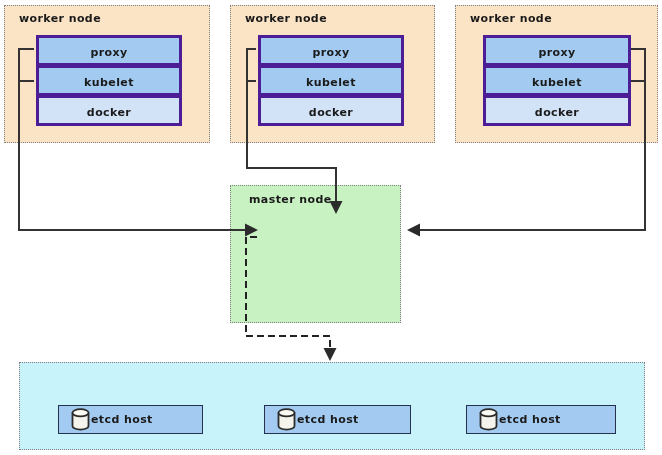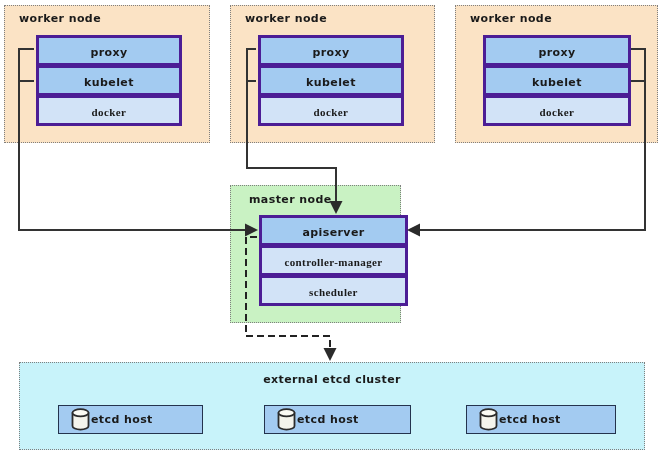--- a/index.html
+++ b/index.html
@@ -16,21 +16,21 @@
     position:absolute;left:14px;top:6px;font-size:11px;letter-spacing:.4px;white-space:nowrap;
   }
   .group-label.center{left:0;right:0;text-align:center;}
   .stack{position:absolute;}
   .cell{
     box-sizing:border-box;height:31px;line-height:29px;text-align:center;
     border:3px solid #4c1d95;font-size:11px;letter-spacing:.4px;
   }
   .cell + .cell{margin-top:-1px;}
   .cell.blue{background:var(--component-blue);}
-  .cell.lightblue{background:var(--component-light-blue);font-family:Liberation Serif, serif;}
+  .cell.lightblue{background:var(--component-light-blue);}
   .host{
     position:absolute;box-sizing:border-box;height:29px;background:var(--host-blue);
     border:1px solid #24334d;display:flex;align-items:center;
   }
   .db-icon{margin-left:11px;display:inline-flex;}
   .host-label{flex:1;text-align:left;margin-right:6px;font-size:11px;letter-spacing:.4px;}
   .overlay{position:absolute;left:0;top:0;z-index:5;pointer-events:none;}
 </style>
 </head>
 <body>
@@ -59,29 +59,23 @@
     <div class="group-label">worker node</div>
     <div class="stack" style="left:27px;top:29px;width:148px">
       <div class="cell blue">proxy</div>
       <div class="cell blue">kubelet</div>
       <div class="cell lightblue">docker</div>
     </div>
   </div>
 
   <div class="group master" style="left:230px;top:185px;width:171px;height:138px">
     <div class="group-label" style="left:18px;top:7px">master node</div>
-    <div class="stack" style="left:28px;top:29px;width:149px">
-      <div class="cell blue">apiserver</div>
-      <div class="cell lightblue">controller-manager</div>
-      <div class="cell lightblue">scheduler</div>
-    </div>
   </div>
 
   <div class="group etcd" style="left:19px;top:362px;width:626px;height:88px">
-    <div class="group-label center" style="top:10px">external etcd cluster</div>
 
     <div class="host" style="left:38px;top:42px;width:145px">
       <span class="db-icon">
         <svg width="21" height="23" viewBox="0 0 21 23">
           <path d="M2.5 4.5 v13.5 a8 3.6 0 0 0 16 0 V4.5" fill="#f4f4ec" stroke="#2b2b2b" stroke-width="1.8"></path>
           <ellipse cx="10.5" cy="4.8" rx="8" ry="3.6" fill="#fbfbf4" stroke="#2b2b2b" stroke-width="1.8"></ellipse>
         </svg>
       </span>
       <span class="host-label">etcd host</span>
     </div>

